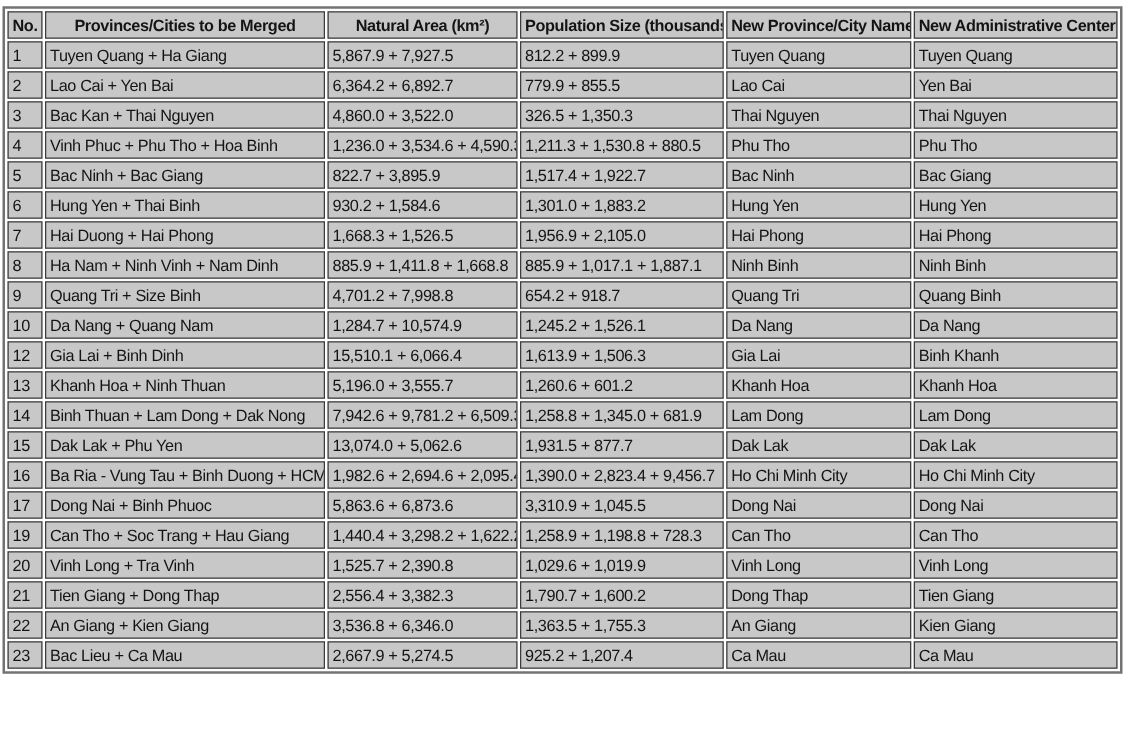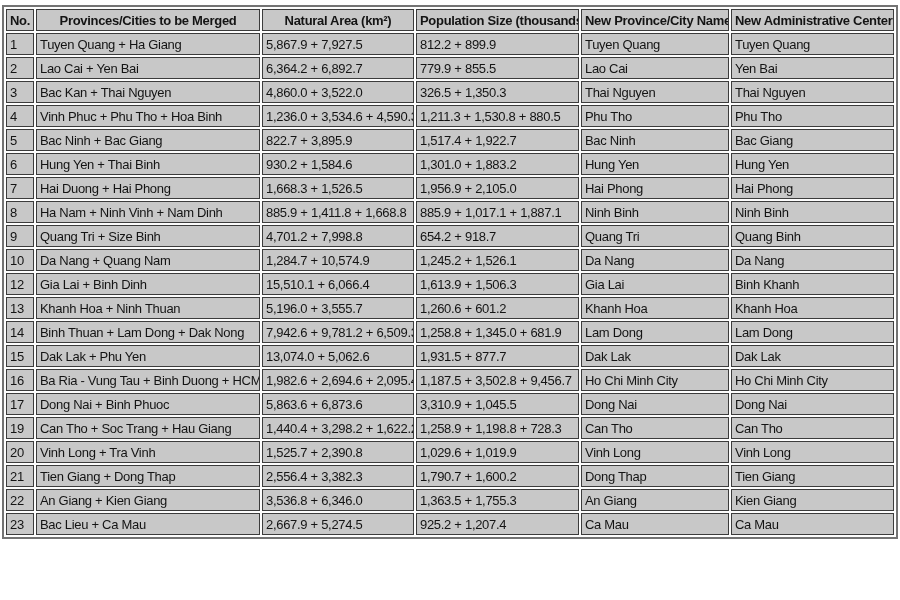--- a/index.html
+++ b/index.html
@@ -173,21 +173,21 @@
         <td>Dak Lak + Phu Yen</td>
         <td>13,074.0 + 5,062.6</td>
         <td>1,931.5 + 877.7</td>
         <td>Dak Lak</td>
         <td>Dak Lak</td>
       </tr>
       <tr>
         <td>16</td>
         <td>Ba Ria - Vung Tau + Binh Duong + HCMC</td>
         <td>1,982.6 + 2,694.6 + 2,095.4</td>
-        <td>1,187.5 + 3,502.8 + 9,456.7</td>
+        <td>1,390.0 + 2,823.4 + 9,456.7</td>
         <td>Ho Chi Minh City</td>
         <td>Ho Chi Minh City</td>
       </tr>
       <tr>
         <td>17</td>
         <td>Dong Nai + Binh Phuoc</td>
         <td>5,863.6 + 6,873.6</td>
         <td>3,310.9 + 1,045.5</td>
         <td>Dong Nai</td>
         <td>Dong Nai</td>

